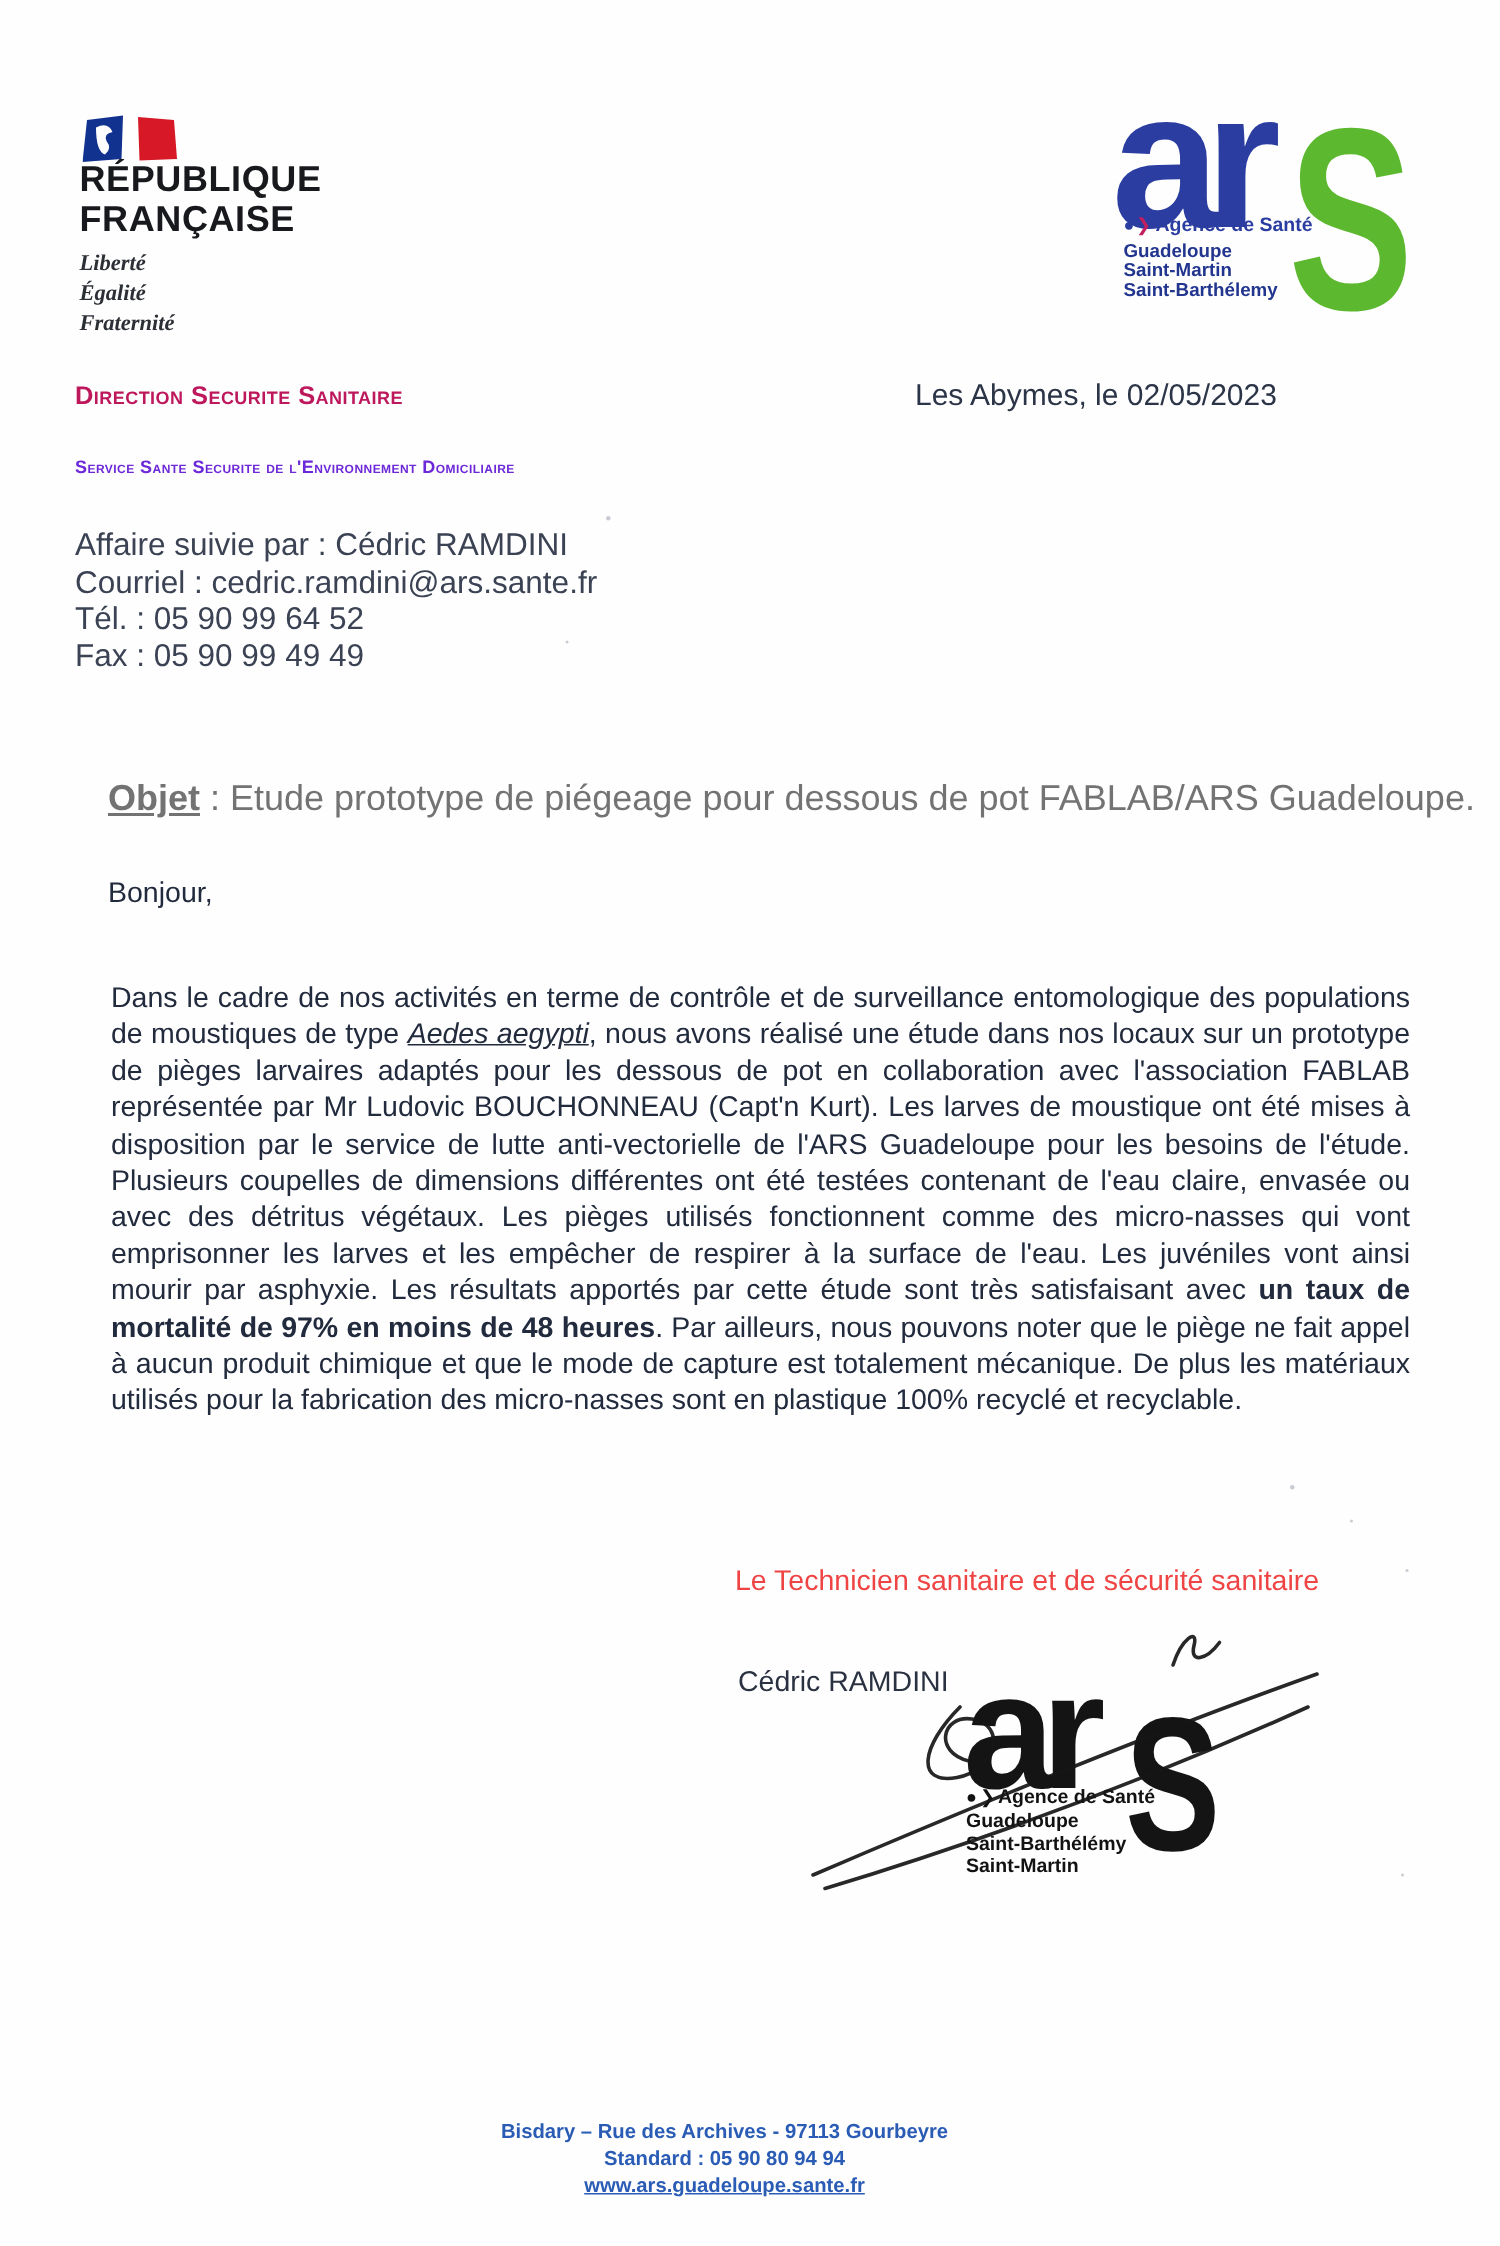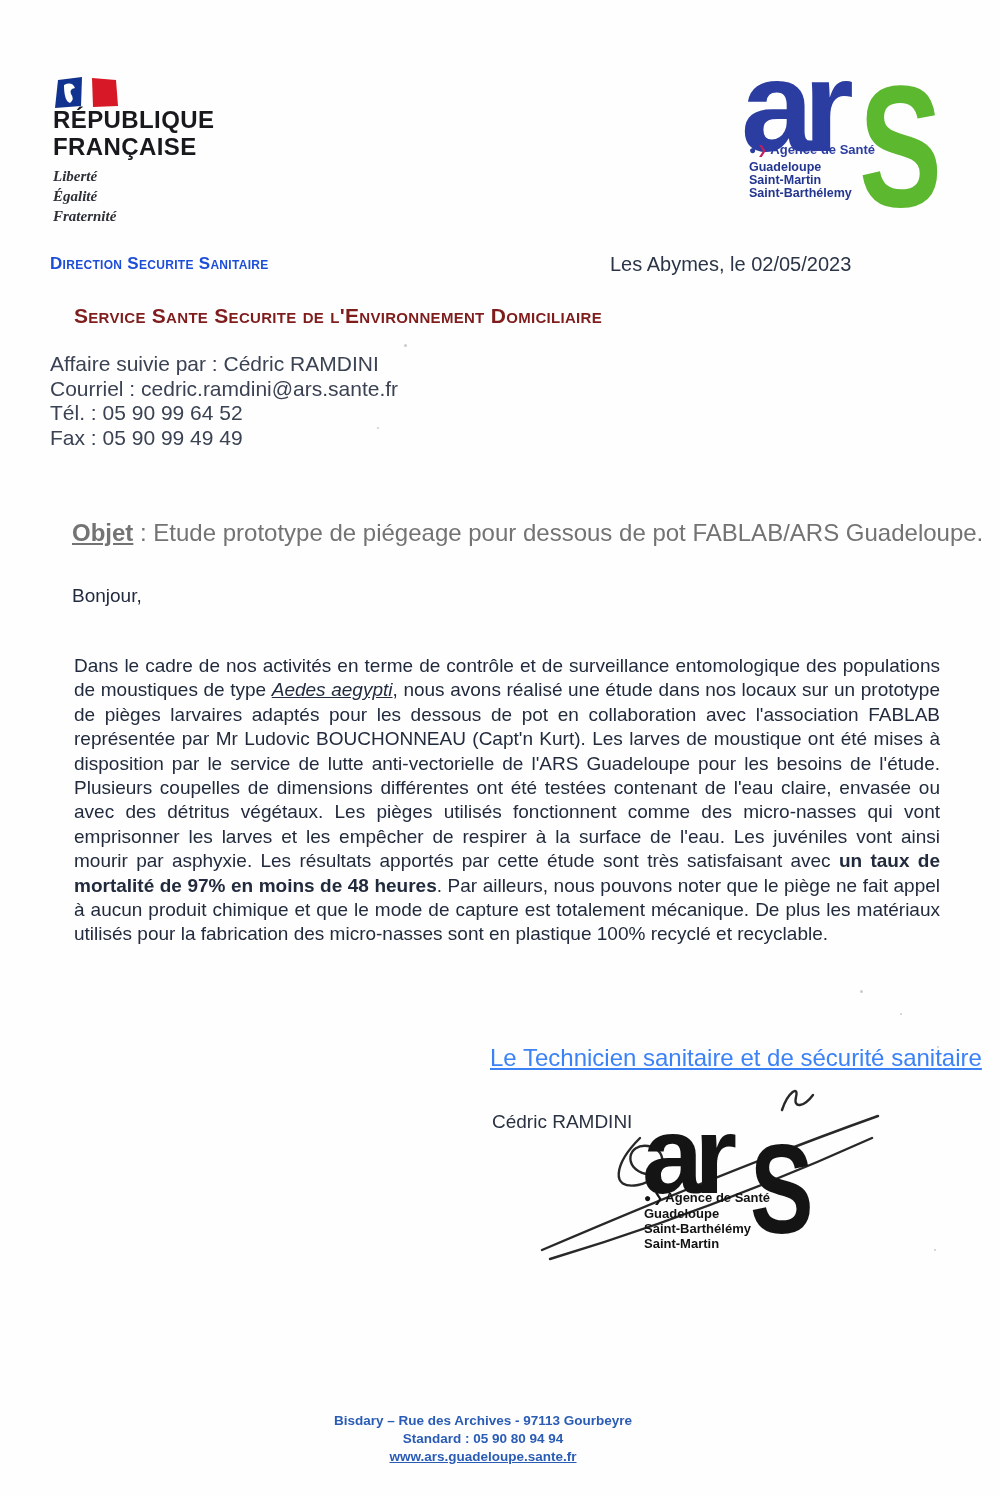--- a/index.html
+++ b/index.html
@@ -21,39 +21,39 @@
   .ars-s{position:absolute;left:114px;top:-2px;font-size:173px;line-height:1;font-weight:600;
          color:#5cb82e;transform:scaleX(.72);transform-origin:left top;}
   .ars-mark{position:absolute;left:4px;top:80px;font-size:13px;font-weight:700;color:#2b3da0;white-space:nowrap;}
   .ars-mark .dot{color:#2b3da0;font-size:12px;}
   .ars-mark .chev{color:#c21f5e;font-size:12px;margin:0 3px 0 1px;}
   .ars-sub{position:absolute;left:4px;top:99px;font-size:12.5px;font-weight:700;line-height:12.8px;
            color:#23368f;}
 
   
   .dir-line{position:absolute;left:50px;top:254px;font-variant:small-caps;font-weight:700;
-            font-size:17px;color:#1d4ed8;letter-spacing:.3px;}
+            font-size:17px;color:#be185d;letter-spacing:.3px;}
   .svc-line{position:absolute;left:50px;top:304px;font-variant:small-caps;font-weight:700;
-            font-size:21px;color:#7f1d1d;letter-spacing:.3px;margin-left:24px;}
+            font-size:12px;color:#6d28d9;letter-spacing:.3px;}
   .date-line{position:absolute;left:610px;top:253px;font-size:20px;color:#2b3547;}
 
   
   .contact{position:absolute;left:50px;top:352px;font-size:21px;line-height:24.5px;color:#3a4253;}
 
   
   .subject{position:absolute;left:72px;top:519px;font-size:24px;color:#737373;}
   .subj-label{font-weight:700;text-decoration:underline;}
   .greeting{position:absolute;left:72px;top:585px;font-size:19px;color:#222b3d;}
   .body-par{position:absolute;left:70px;top:650px;width:866px;margin:4px;font-size:19px;
             line-height:24.4px;text-align:justify;color:#222b3d;}
   .species{font-style:italic;text-decoration:underline;}
   .bold97{font-weight:700;}
 
   
-  .sig-title{position:absolute;left:490px;top:1044px;font-size:24px;color:#3b82f6;text-decoration:underline;}
+  .sig-title{position:absolute;left:490px;top:1044px;font-size:19px;color:#ef4444;}
   .sig-name{position:absolute;left:492px;top:1111px;font-size:19px;color:#2a3242;}
   .stamp{position:absolute;left:632px;top:1118px;width:250px;height:165px;color:#121212;}
   .stamp-ar{position:absolute;left:10px;top:-18px;font-size:110px;line-height:1;font-weight:700;
             letter-spacing:-9px;color:#141414;}
   .stamp-s{position:absolute;left:118px;top:8px;font-size:127px;line-height:1;font-weight:600;
            color:#141414;transform:scaleX(.75);transform-origin:left top;}
   .stamp-mark{position:absolute;left:12px;top:72px;font-size:13px;font-weight:700;color:#121212;white-space:nowrap;}
   .stamp-mark .dot,.stamp-mark .chev{font-size:12px;margin-right:2px;}
   .stamp-sub{position:absolute;left:12px;top:88px;font-size:13px;font-weight:700;line-height:15px;color:#121212;}
   .sig-svg{position:absolute;left:520px;top:1080px;}

